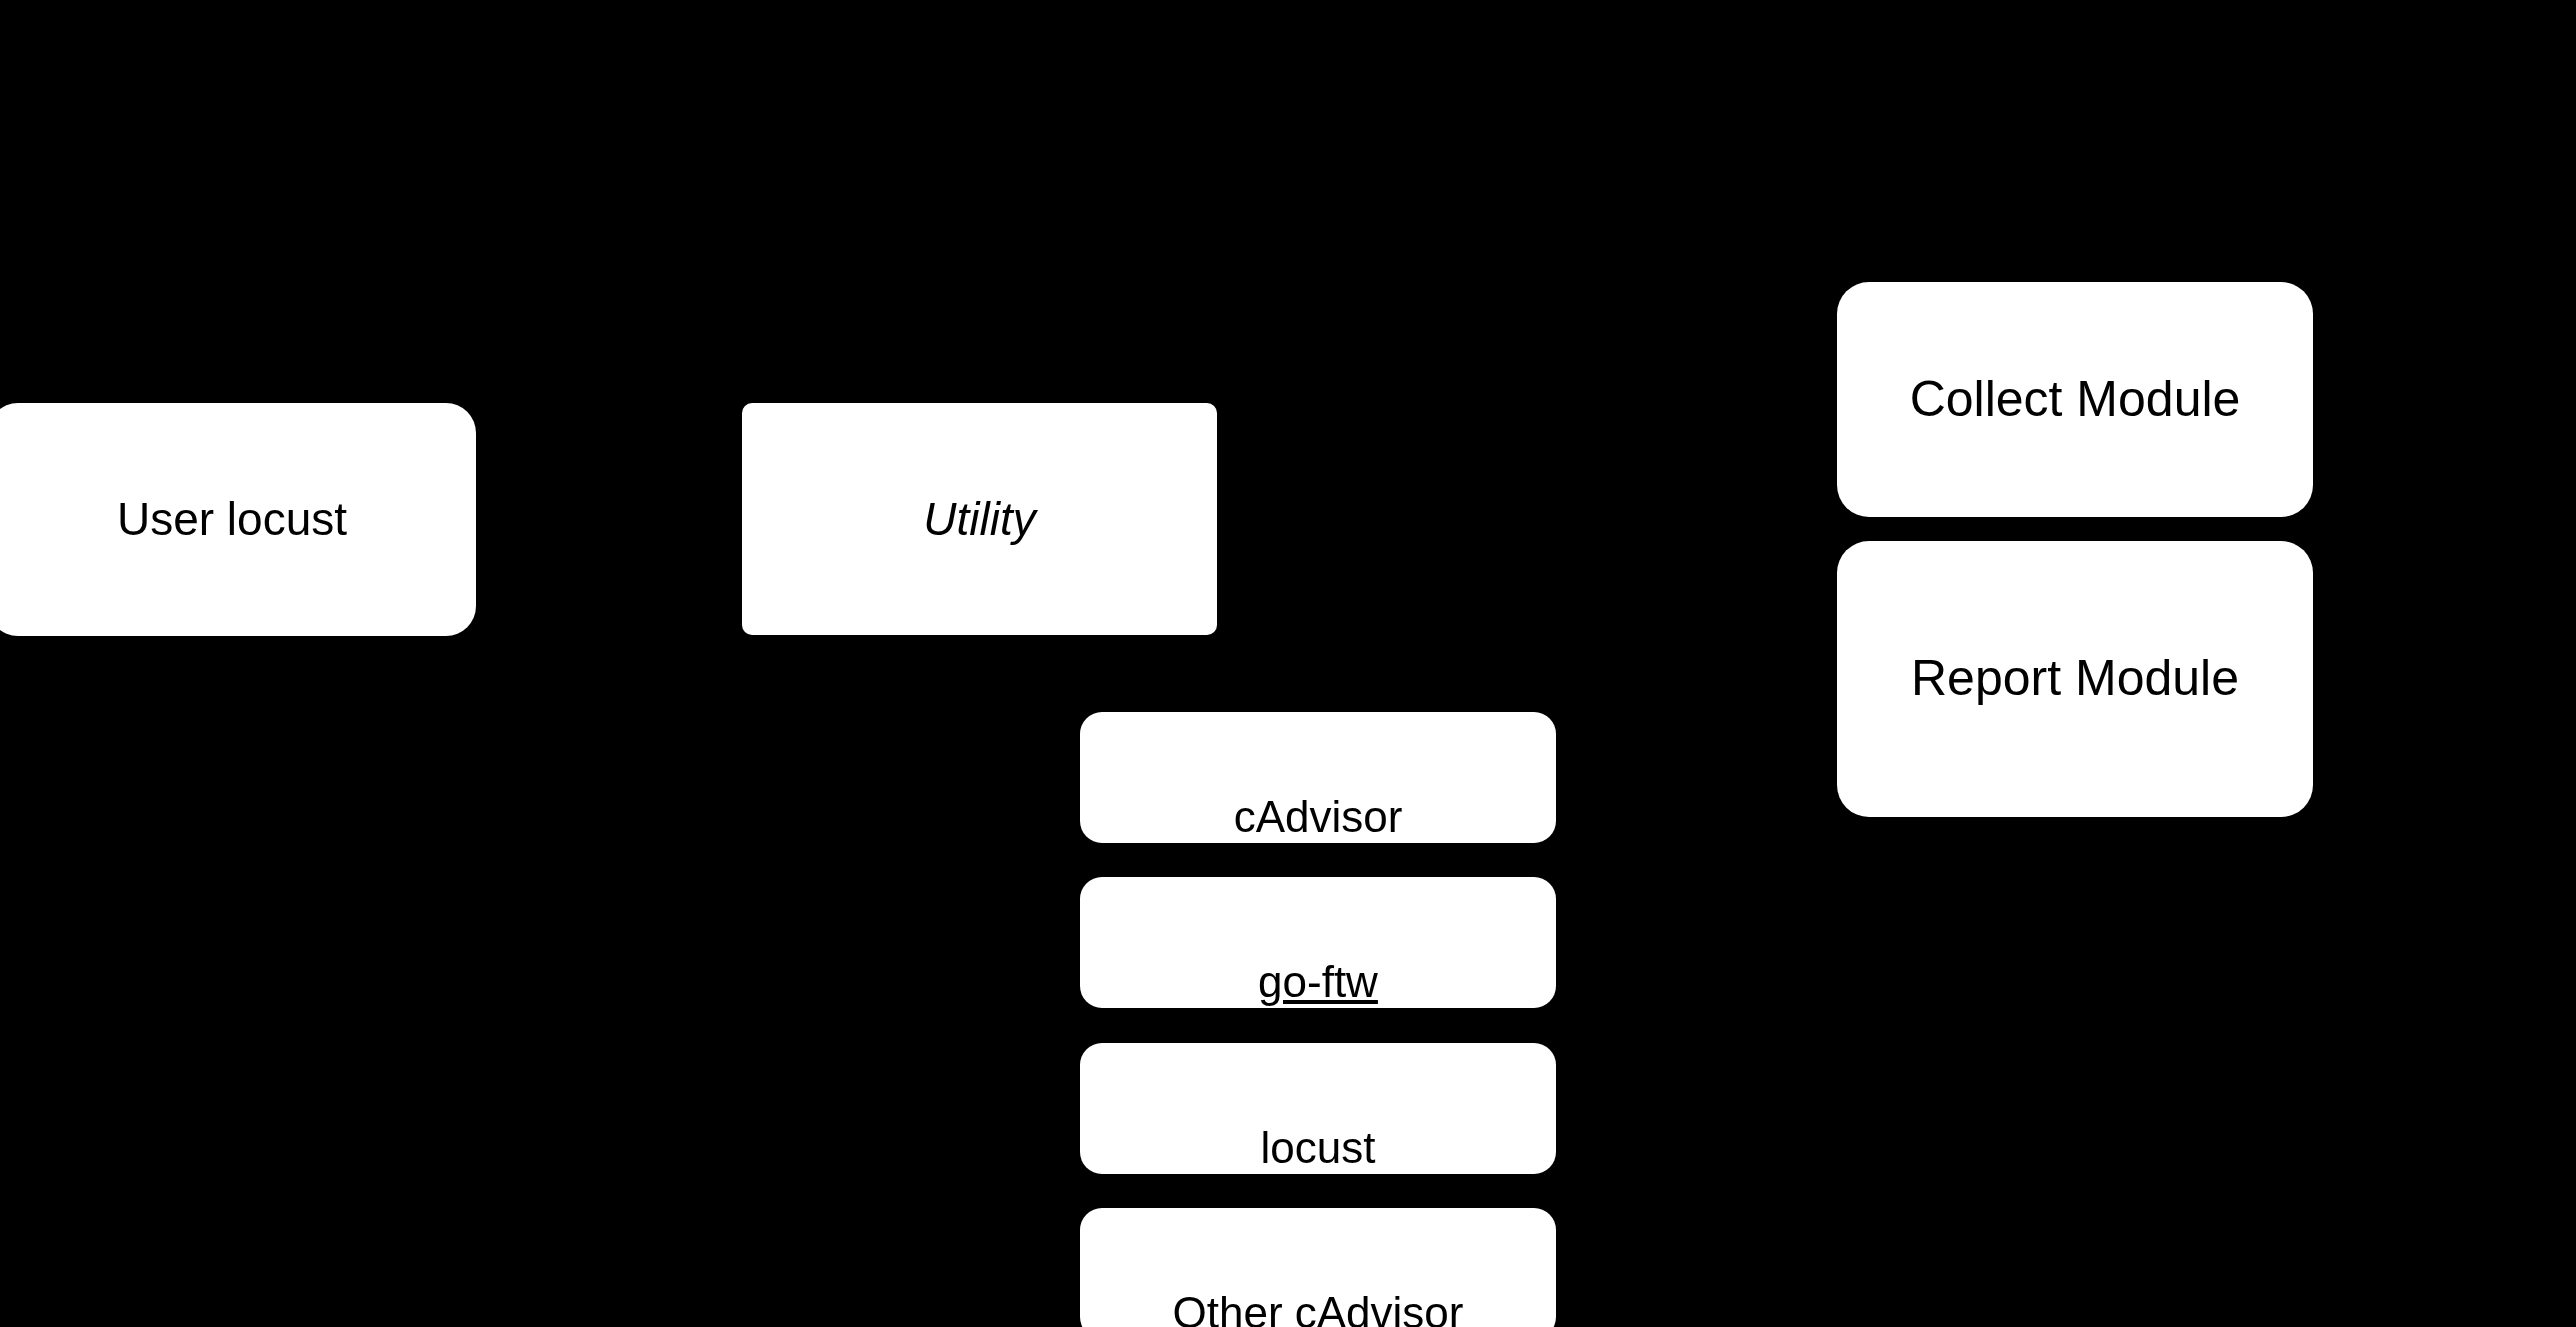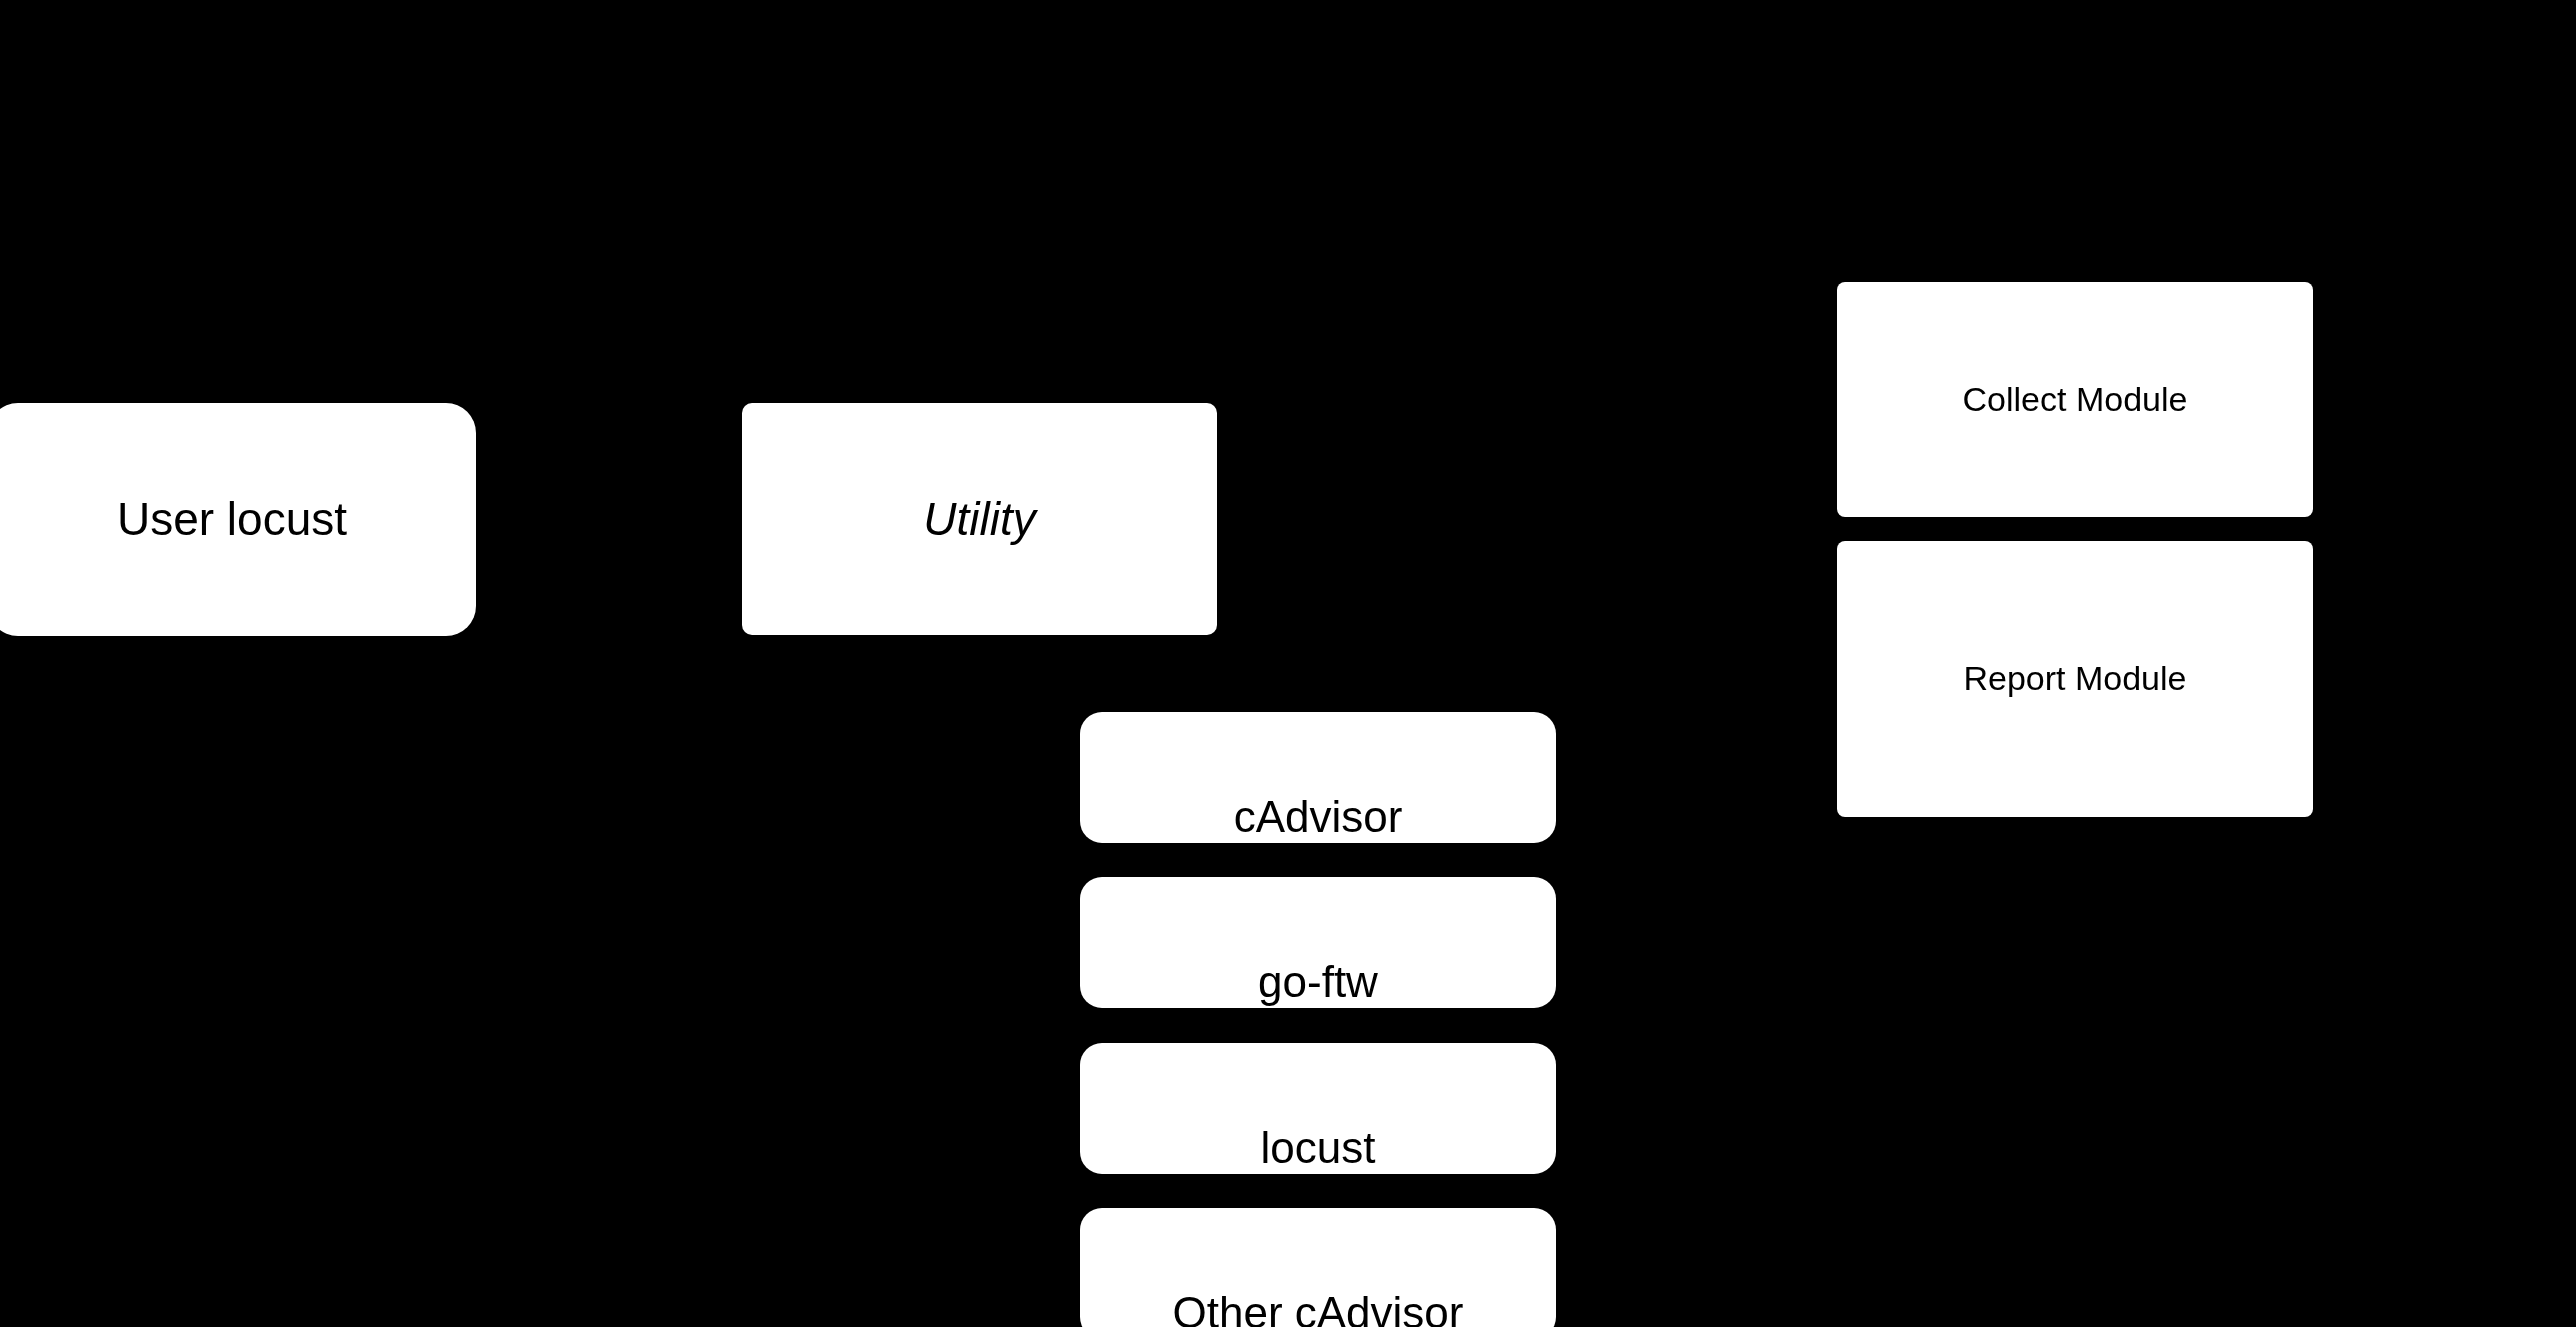--- a/index.html
+++ b/index.html
@@ -62,30 +62,30 @@
   
   .node--stack {
     left: 1080px;
     width: 476px;
     height: 131px;
     font-size: 44px;
     border-radius: 22px;
     align-items: flex-end;
   }
   .stack-0 { top: 712px; }
-  .stack-1 { top: 877px; }
+  .stack-1 { top: 877px; text-decoration: underline; }
   .stack-2 { top: 1043px; }
   .stack-3 { top: 1208px; }
 
   
   .node--module {
     left: 1837px;
     width: 476px;
-    font-size: 34px;
-    border-radius: 8px;
+    font-size: 50px;
+    border-radius: 32px;
   }
   .module-0 {
     top: 282px;
     height: 235px;
   }
   .module-1 {
     top: 541px;
     height: 276px;
   }
 </style>

